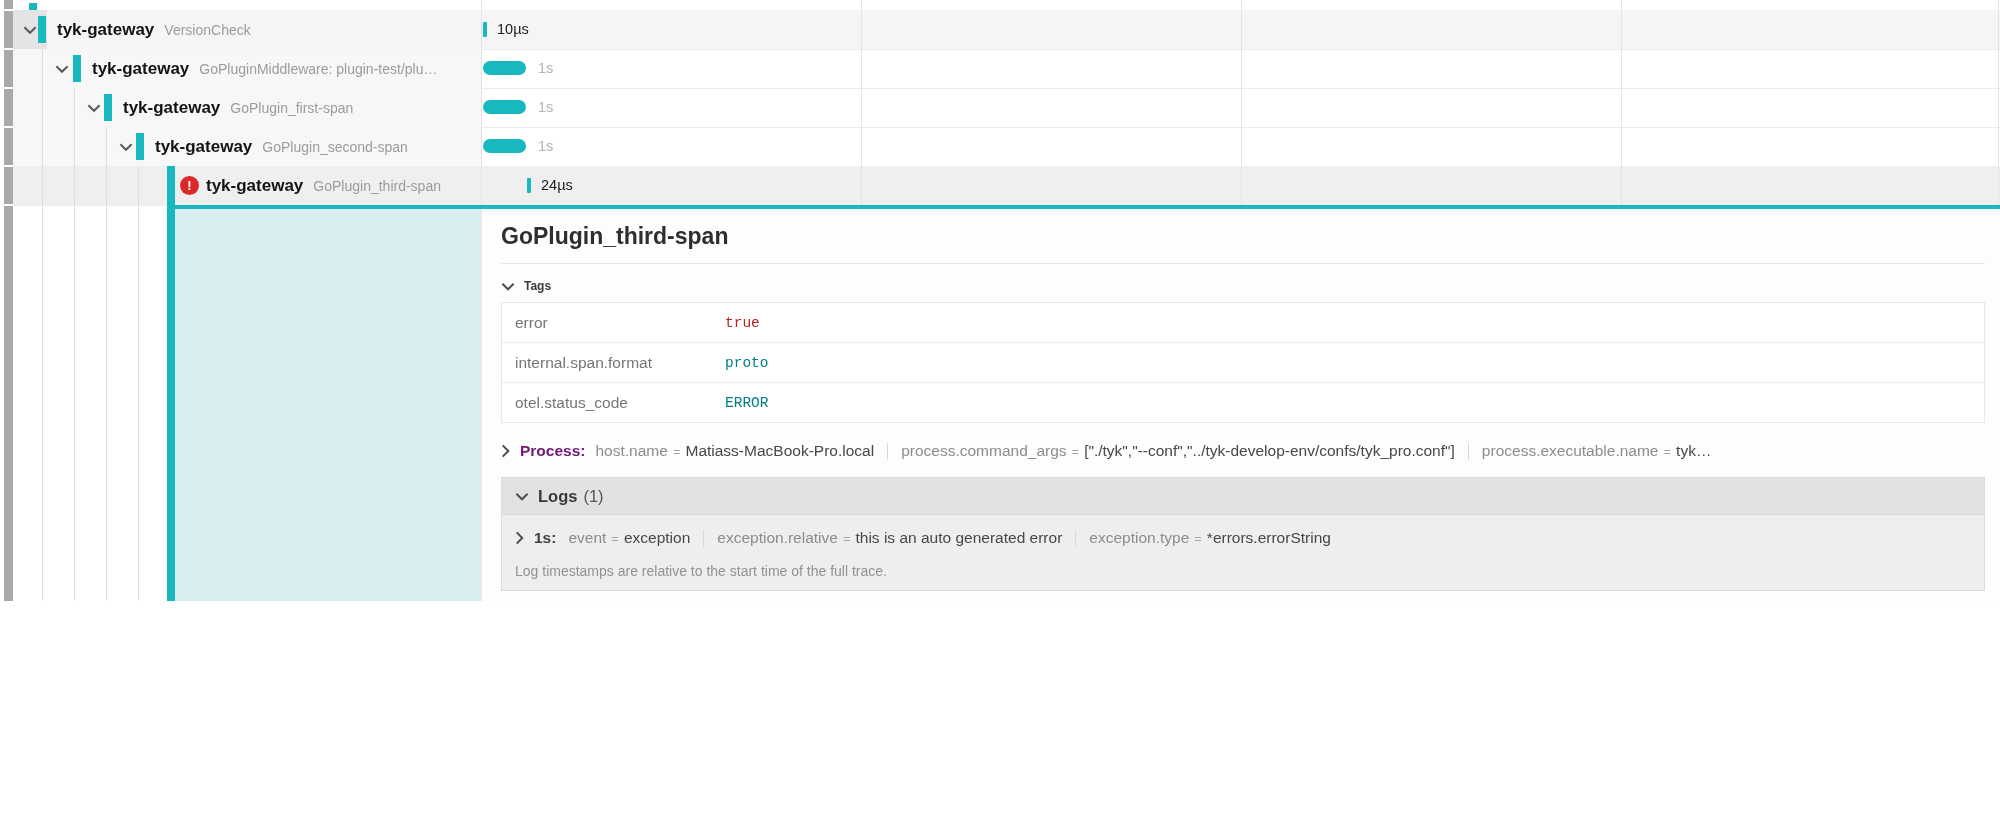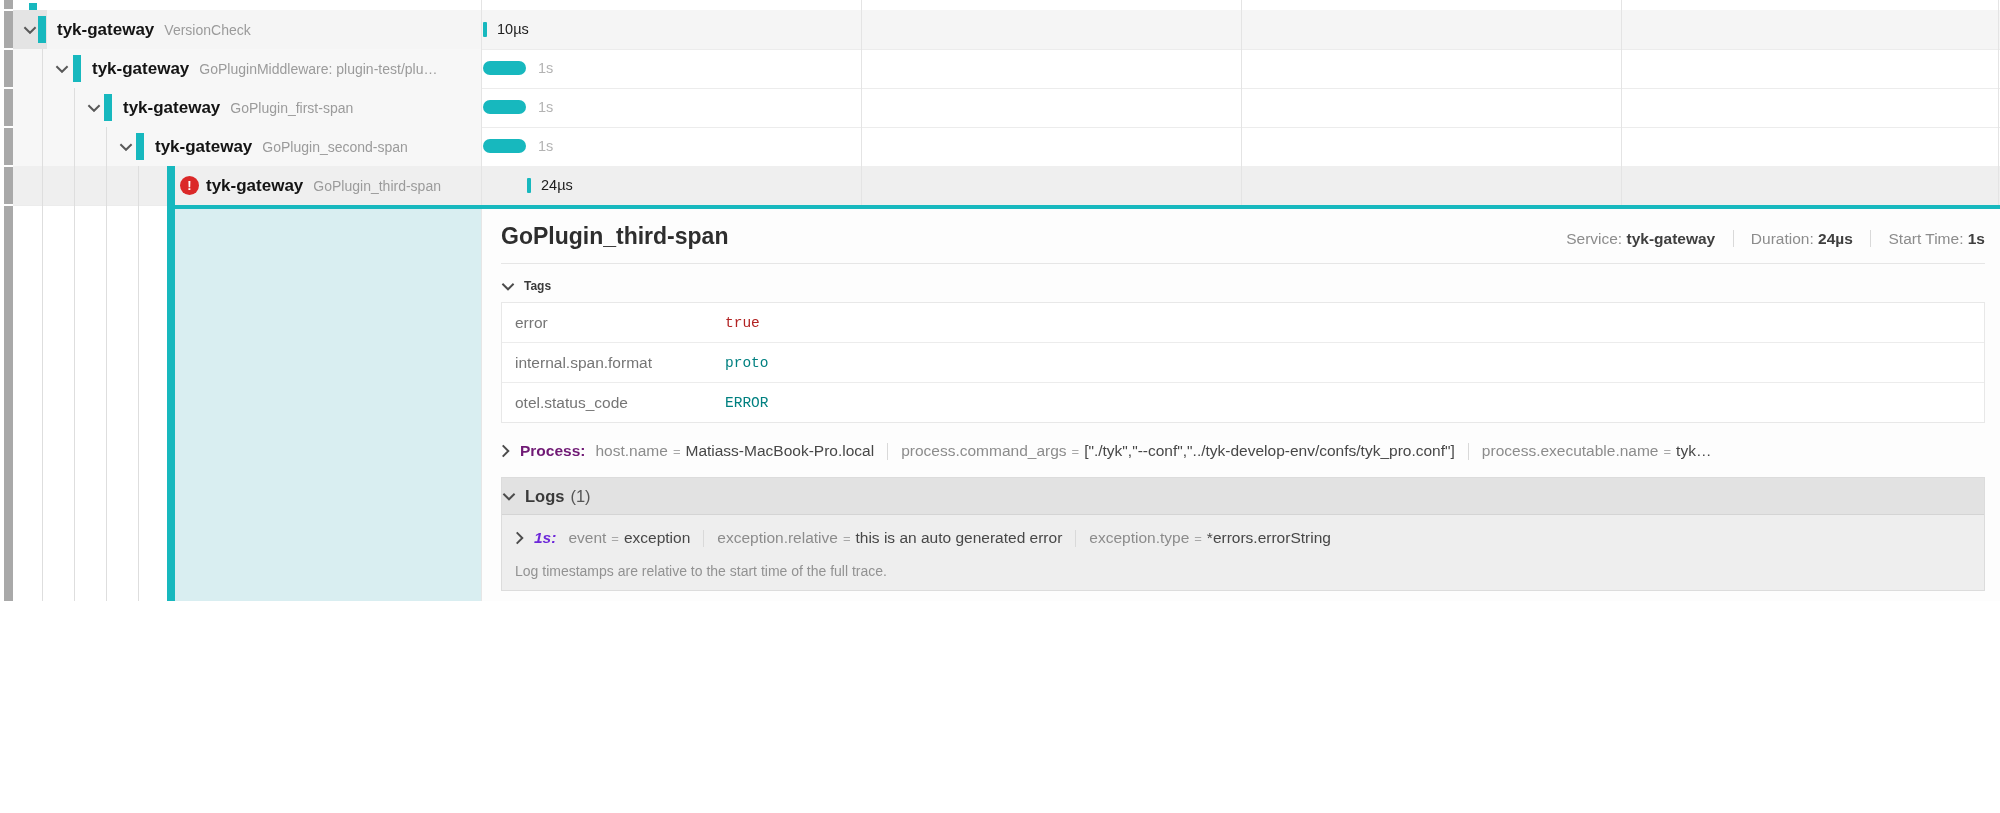--- a/index.html
+++ b/index.html
@@ -62,27 +62,27 @@
   .tag-val.bool{color:#b22222;}
 
   .proc-row{display:flex;align-items:center;margin-top:19px;font-size:15.5px;white-space:nowrap;overflow:hidden;}
   .proc-label{font-weight:700;color:#701a75;margin:0 10px 0 10px;}
   .kv-key{color:#8c8c8c;}
   .kv-eq{color:#a8a8a8;font-size:13px;margin:0 5px;}
   .kv-eq::before{content:"=";}
   .kv-val{color:#474747;}
 
   .logs-block{margin-top:17px;border:1px solid #dcdcdc;}
-  .logs-head{display:flex;align-items:center;height:36px;background:#e2e2e2;
+  .logs-head{display:flex;align-items:center;height:36px;background:#e2e2e2;padding-left:13px;
              font-size:16.5px;color:#3a3a3a;border-bottom:1px solid #d4d4d4;}
   .logs-head .bold{font-weight:700;margin:0 6px 0 9px;}
   .logs-head .count{font-weight:400;color:#555;}
   .logs-body{background:#eeeeee;padding:14px 0 11px 13px;}
   .log-entry{display:flex;align-items:center;font-size:15.5px;white-space:nowrap;overflow:hidden;}
-  .log-time{font-weight:700;color:#6d28d9;margin:0 12px 0 10px;font-style:italic;}
+  .log-time{font-weight:700;color:#404040;margin:0 12px 0 10px;}
   .log-foot{margin-top:16px;font-size:14px;color:#929292;}
 
   .spanid-row{margin-top:13px;text-align:right;font-size:10px;color:#b9b9b9;}
   .spanid-row b{color:#454545;font-weight:700;margin-left:5px;}
   .link-icon{vertical-align:-4px;margin-left:8px;color:#4a4a4a;}
 </style>
 </head>
 <body>
 
 <div class="screen">
@@ -187,30 +187,20 @@
   <span class="edge-gap" style="top:204px;"></span>
 
   <div class="accent-vbar"></div>
   <div class="accent-line"></div>
   <div class="select-strip"></div>
 
   <div class="panel">
 
     <div class="panel-head">
       <span class="panel-title">GoPlugin_third-span</span>
-      <span class="overview">
-        <span>Service:</span>
-        <b>tyk-gateway</b>
-        <span class="vsep"></span>
-        <span>Duration:</span>
-        <b>24µs</b>
-        <span class="vsep"></span>
-        <span>Start Time:</span>
-        <b>1s</b>
-      </span>
     </div>
 
     <div class="sec-head">
       <svg class="chevi" width="14" height="9" viewBox="0 0 10 6">
           <polyline points="1,1 5,5 9,1" fill="none" stroke="#4c4c4c" stroke-width="1.4"></polyline>
         </svg>
       <span>Tags</span>
     </div>
     <div class="tags-table">
       <div class="tag-row">

